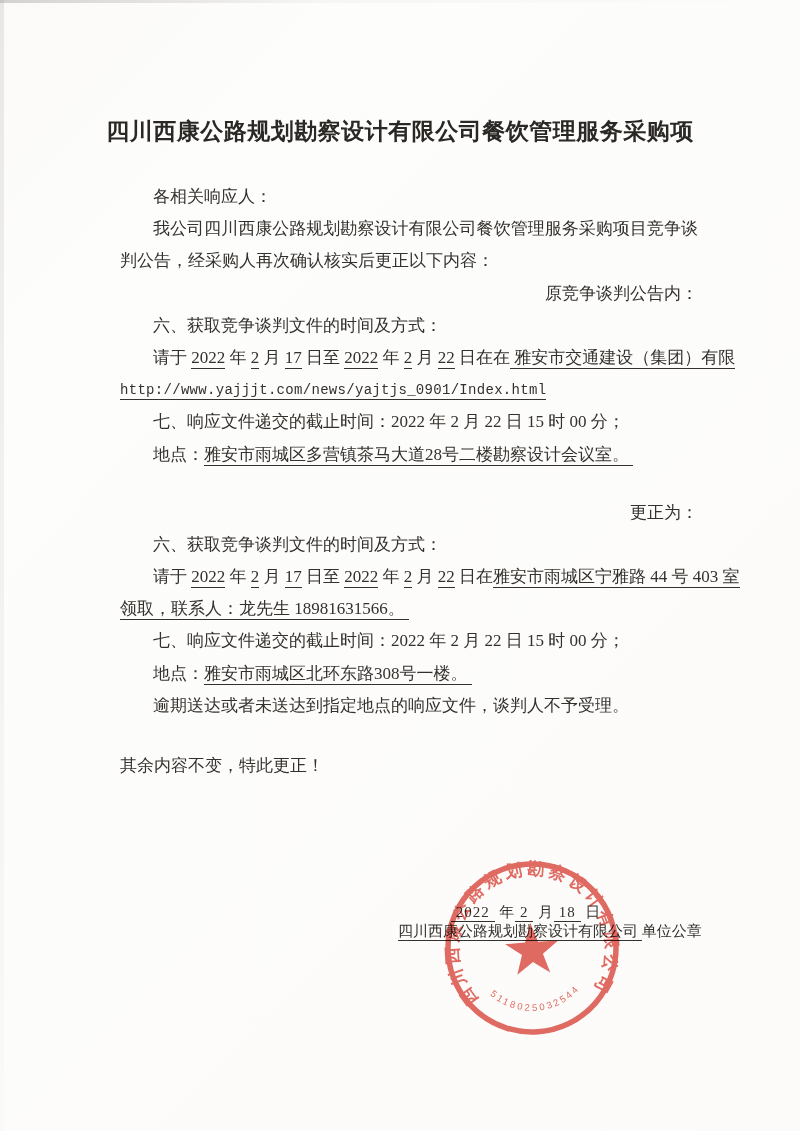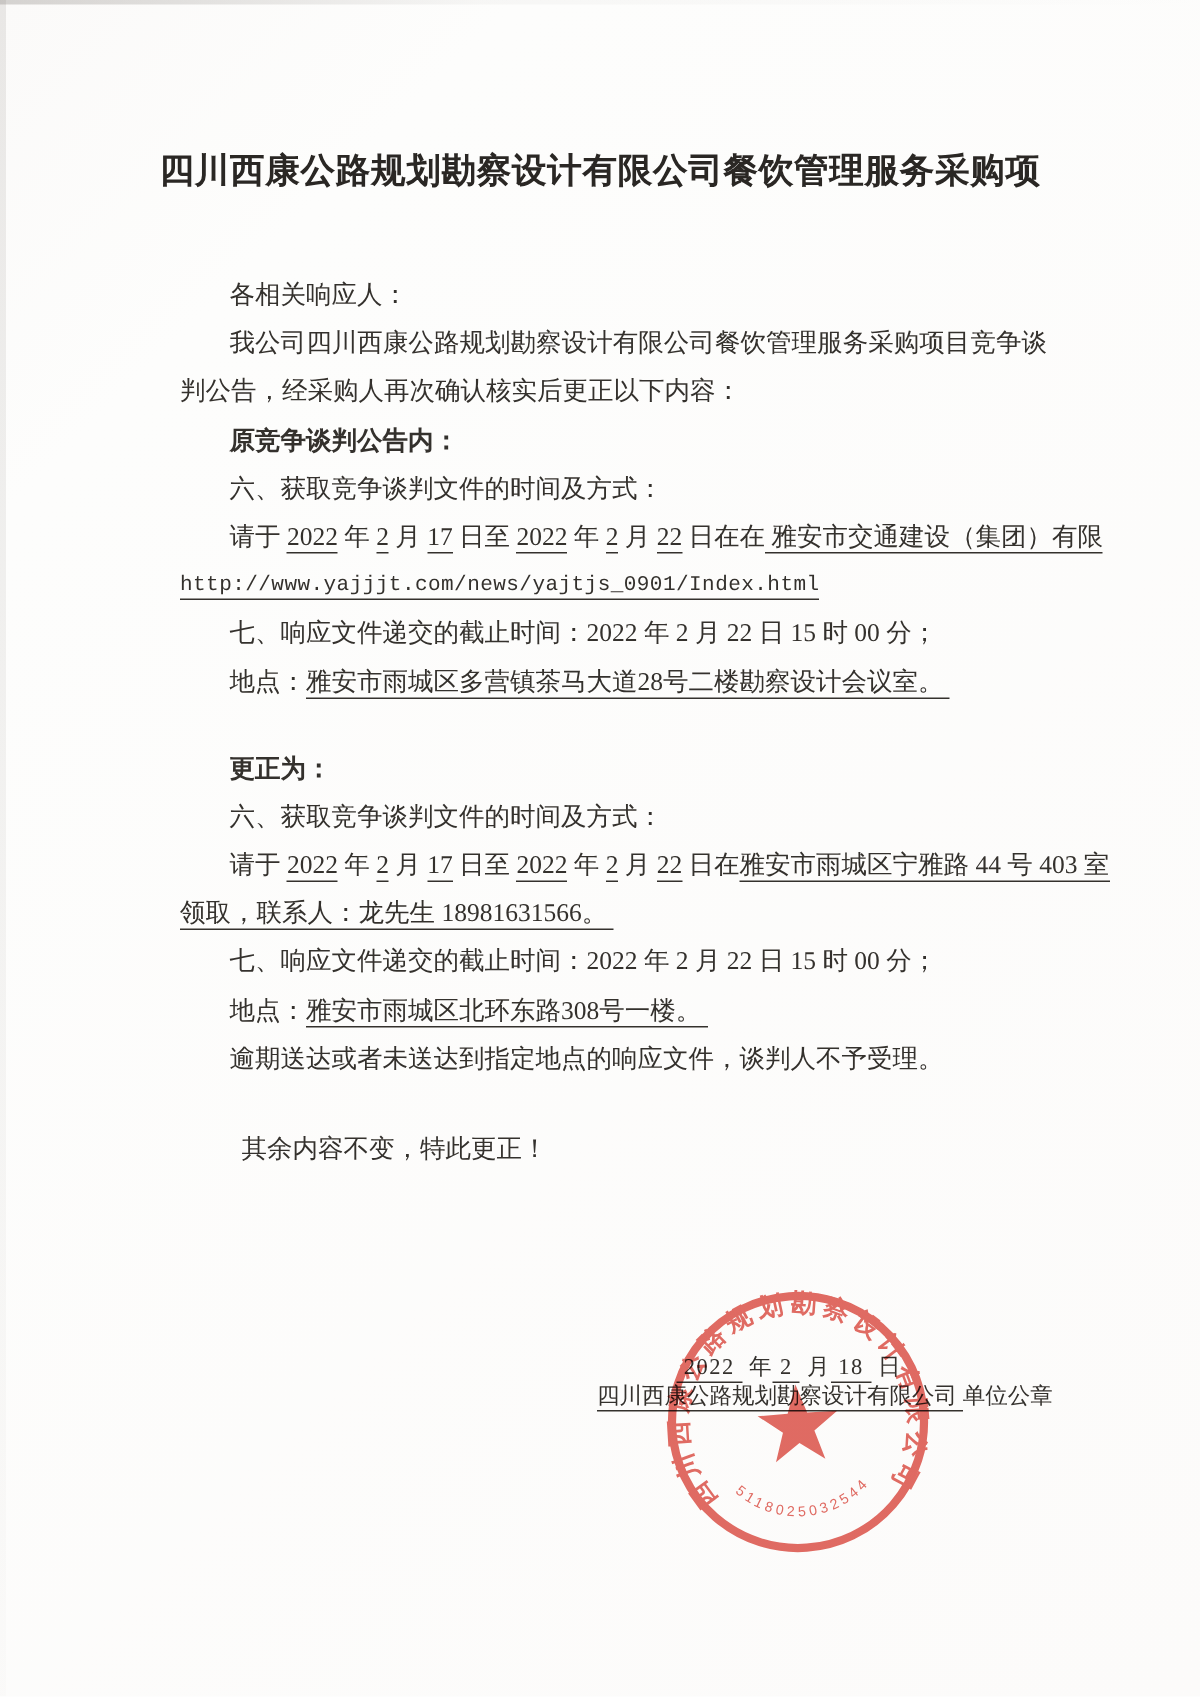--- a/index.html
+++ b/index.html
@@ -13,28 +13,28 @@
     content:"";position:absolute;left:0;top:0;width:100%;height:3px;
     background:linear-gradient(90deg,rgba(140,135,130,.35),rgba(200,198,195,.12) 40%,rgba(220,218,215,0));
     pointer-events:none;
   }
   .page::after{
     content:"";position:absolute;left:0;top:0;width:4px;height:100%;
     background:linear-gradient(180deg,rgba(150,145,140,.18),rgba(210,208,205,.05));
     pointer-events:none;
   }
   .title{
-    position:absolute;top:93px;left:104px;width:592px;
+    position:absolute;top:111px;left:104px;width:592px;
     text-align:center;font-weight:bold;font-size:23px;line-height:42px;
     color:#2a2724;letter-spacing:0.5px;
   }
   .body{position:absolute;top:181px;left:120px;width:578px;font-size:17px;}
   .line{height:32.2px;line-height:32.2px;white-space:nowrap;}
   .line.indent{padding-left:33px;}
-  .line.bold{font-weight:bold;}
+  .line.bold{font-weight:normal;text-align:right;}
   .line.justify{text-align:justify;text-align-last:justify;}
   .line.spread{letter-spacing:2px;}
   .line.mono{font-family:"Liberation Mono","DejaVu Sans Mono",monospace;font-size:14px;letter-spacing:0.3px;}
   .u{border-bottom:1.2px solid currentColor;padding-bottom:1px;}
   .sig-company{
     position:absolute;left:386px;top:919px;font-size:15px;line-height:24px;white-space:nowrap;margin-left:12px;
   }
   .sig-date{
     position:absolute;left:451px;top:900px;font-size:15px;line-height:24px;white-space:nowrap;letter-spacing:1px;
   }
@@ -69,21 +69,21 @@
       <div class="line mono"><span class="u">http://www.yajjjt.com/news/yajtjs_0901/Index.html</span></div>
       <div class="line indent"><span>七、响应文件递交的截止时间：2022&nbsp;年&nbsp;2&nbsp;月&nbsp;22&nbsp;日&nbsp;15&nbsp;时&nbsp;00&nbsp;分；</span></div>
       <div class="line indent"><span>地点：</span><span class="u">雅安市雨城区多营镇茶马大道28号二楼勘察设计会议室。&nbsp;</span></div>
       <div class="line indent bold" style="margin-top: 26px;"><span>更正为：</span></div>
       <div class="line indent"><span>六、获取竞争谈判文件的时间及方式：</span></div>
       <div class="line indent"><span>请于&nbsp;</span><span class="u">2022</span><span>&nbsp;年&nbsp;</span><span class="u">2</span><span>&nbsp;月&nbsp;</span><span class="u">17</span><span>&nbsp;日至&nbsp;</span><span class="u">2022</span><span>&nbsp;年&nbsp;</span><span class="u">2</span><span>&nbsp;月&nbsp;</span><span class="u">22</span><span>&nbsp;日在</span><span class="u">雅安市雨城区宁雅路&nbsp;44&nbsp;号&nbsp;403&nbsp;室</span></div>
       <div class="line"><span class="u">领取，联系人：龙先生&nbsp;18981631566。&nbsp;</span></div>
       <div class="line indent"><span>七、响应文件递交的截止时间：2022&nbsp;年&nbsp;2&nbsp;月&nbsp;22&nbsp;日&nbsp;15&nbsp;时&nbsp;00&nbsp;分；</span></div>
       <div class="line indent"><span>地点：</span><span class="u">雅安市雨城区北环东路308号一楼。&nbsp;</span></div>
       <div class="line indent"><span>逾期送达或者未送达到指定地点的响应文件，谈判人不予受理。</span></div>
-      <div class="line" style="margin-top: 28px; margin-left: 41px;"><span>其余内容不变，特此更正！</span></div>
+      <div class="line" style="margin-top: 28px;"><span>其余内容不变，特此更正！</span></div>
     </div>
 
   <div class="sig-company" id="sig-company"><span class="u">四川西康公路规划勘察设计有限公司&nbsp;</span><span>单位公章</span></div>
   <div class="sig-date" id="sig-date"><span class="u">&nbsp;2022&nbsp;</span><span>&nbsp;年</span><span class="u">&nbsp;2&nbsp;</span><span>&nbsp;月</span><span class="u">&nbsp;18&nbsp;</span><span>&nbsp;日</span></div>
 
   <svg class="stamp" viewBox="-92 -92 184 184">
     <defs>
       <path id="arcTop" d="M -55,50 A 74,74 0 1 1 55,50" fill="none"></path>
       <path id="arcBottom" d="M -45,44 A 63,63 0 0 0 45,44" fill="none"></path>
     </defs>

